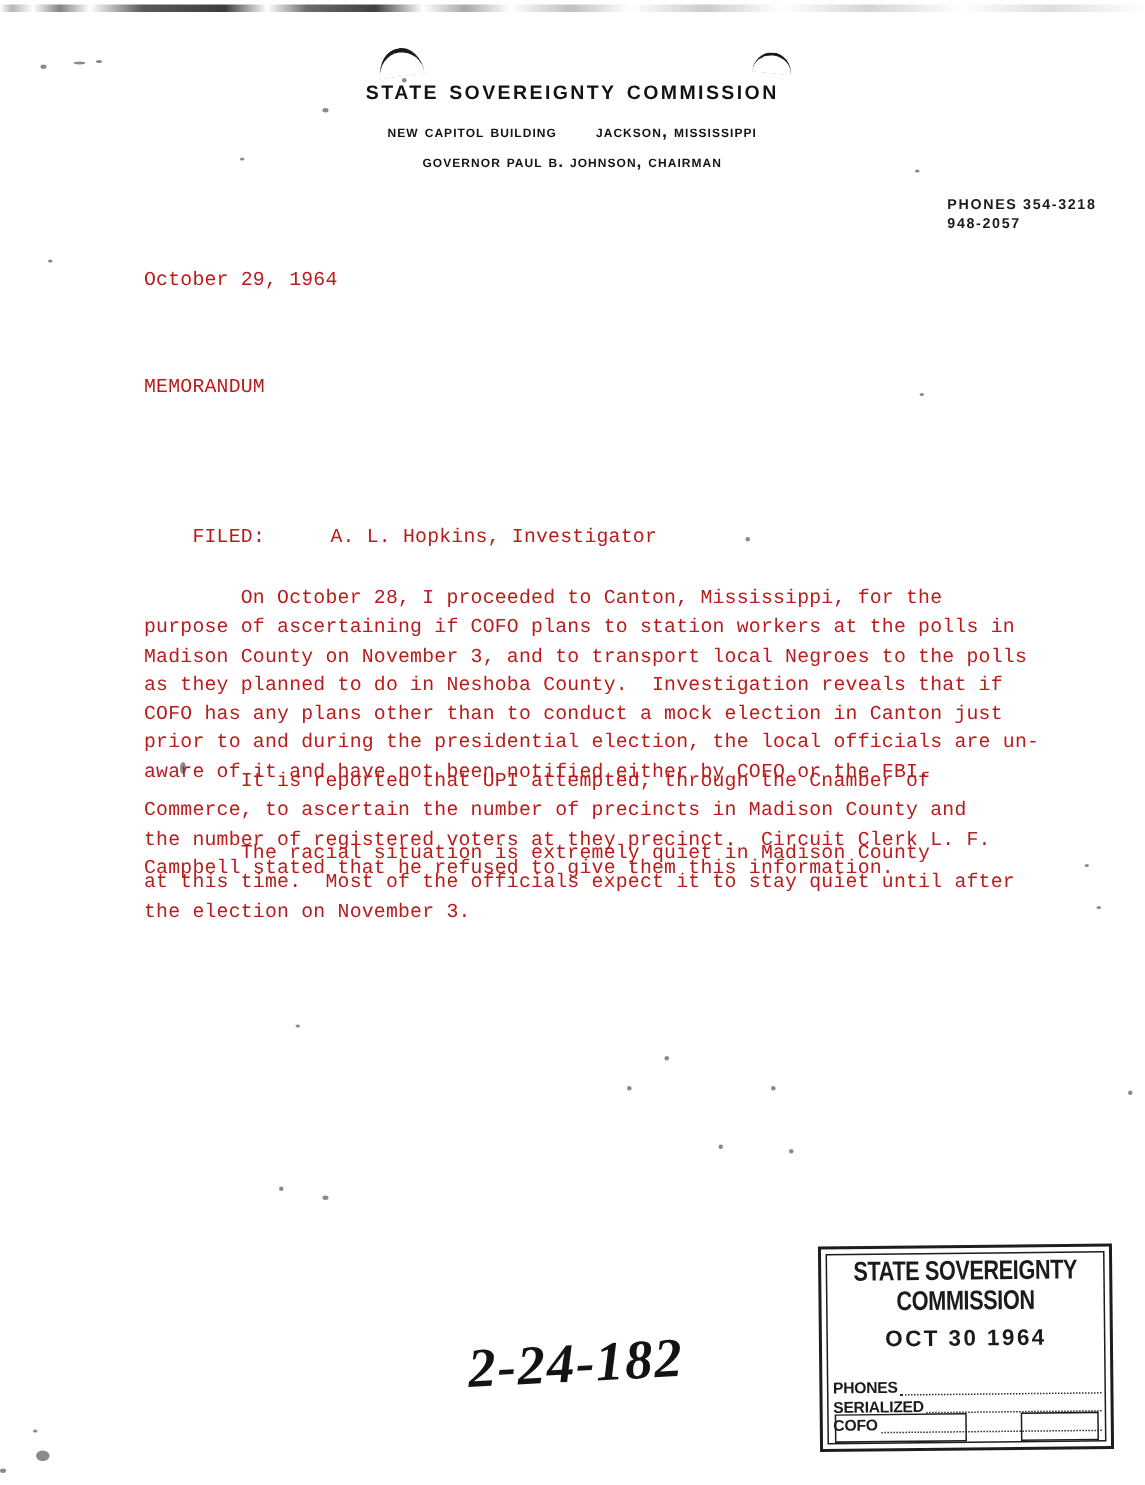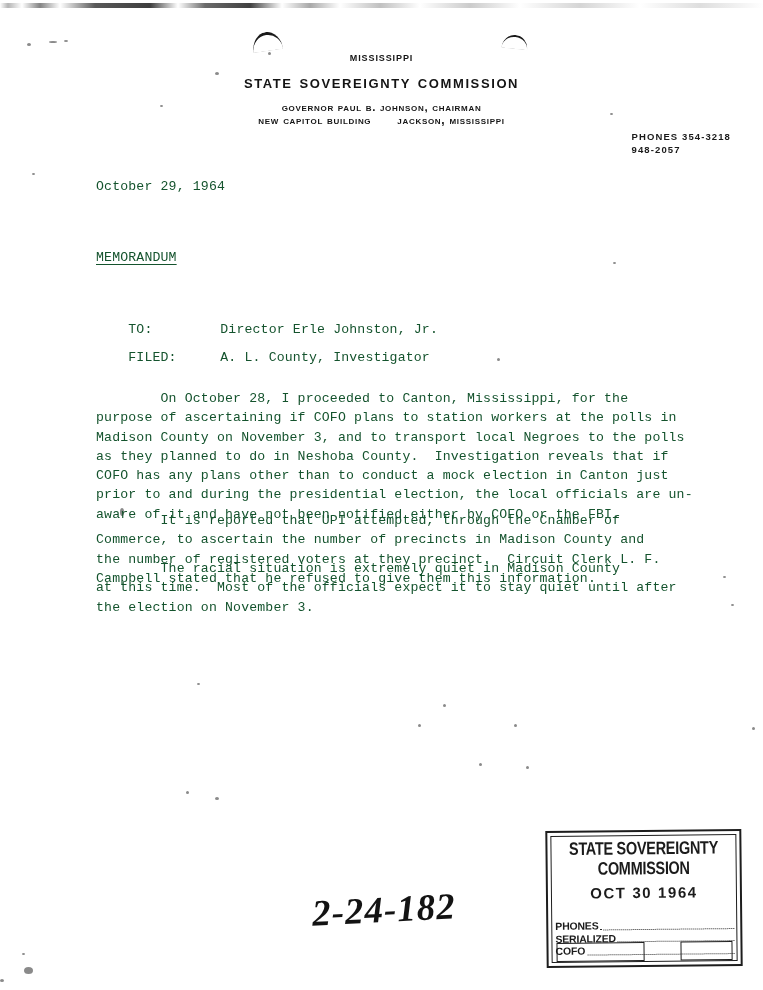--- a/index.html
+++ b/index.html
@@ -130,29 +130,28 @@
     color: #1a1a1a;
   }
 
   
   .typed {
     position: absolute;
     font-size: 13.2px;
     line-height: 19.3px;
     letter-spacing: 0.15px;
     white-space: pre;
-    color: #14532d;
+    color: #b91c1c;
   }
 
   .date-line { top: 177px; left: 96px; }
 
   .memo-heading {
     top: 248px;
     left: 96px;
-    text-decoration: underline;
     text-underline-offset: 3px;
   }
 
   .to-row   { top: 301px; left: 96px; }
   .from-row { top: 329px; left: 96px; }
   .field-label { display: inline-block; width: 92px; }
 
   .para { left: 96px; width: 600px; }
   .para-1 { top: 389px; }
   .para-2 { top: 511px; }
@@ -280,43 +279,39 @@
   <div class="speck" style="left:186px; top:791px; width:3px; height:3px;"></div>
   <div class="speck" style="left:215px; top:797px; width:4px; height:3px;"></div>
   <div class="speck" style="left:24px;  top:967px; width:9px; height:7px;"></div>
   <div class="speck" style="left:22px;  top:953px; width:3px; height:2px;"></div>
   <div class="speck" style="left:0px;   top:979px; width:4px; height:3px;"></div>
 
   <div class="arc arc-left"></div>
   <div class="arc arc-right"></div>
 
   <div class="letterhead">
-    <span class="lh-line lh-state">Mississippi</span>
     <span class="lh-line lh-commission">State Sovereignty Commission</span>
-    <span class="lh-line lh-chairman">Governor Paul B. Johnson, Chairman</span>
     <span class="lh-line lh-address">
       <span>New Capitol Building</span><span class="gap"></span><span>Jackson, Mississippi</span>
     </span>
+    <span class="lh-line lh-chairman">Governor Paul B. Johnson, Chairman</span>
   </div>
 
   <div class="phones">
     <div>PHONES 354-3218</div>
     <div>948-2057</div>
   </div>
 
   <div class="typed date-line">October 29, 1964</div>
 
   <div class="typed memo-heading">MEMORANDUM</div>
 
-  <div class="typed to-row">
-    <span class="field-label">TO:</span><span>Director Erle Johnston, Jr.</span>
-  </div>
 
   <div class="typed from-row">
-    <span class="field-label">FILED:</span><span>A. L. County, Investigator</span>
+    <span class="field-label">FILED:</span><span>A. L. Hopkins, Investigator</span>
   </div>
 
   <div class="typed para para-1">        On October 28, I proceeded to Canton, Mississippi, for the
 purpose of ascertaining if COFO plans to station workers at the polls in
 Madison County on November 3, and to transport local Negroes to the polls
 as they planned to do in Neshoba County.  Investigation reveals that if
 COFO has any plans other than to conduct a mock election in Canton just
 prior to and during the presidential election, the local officials are un-
 aware of it and have not been notified either by COFO or the FBI.</div>
 

